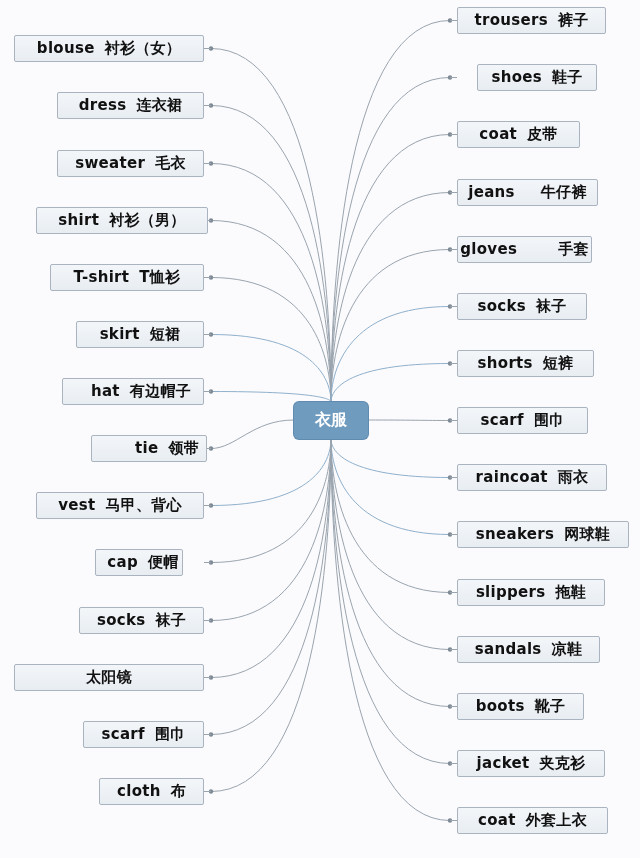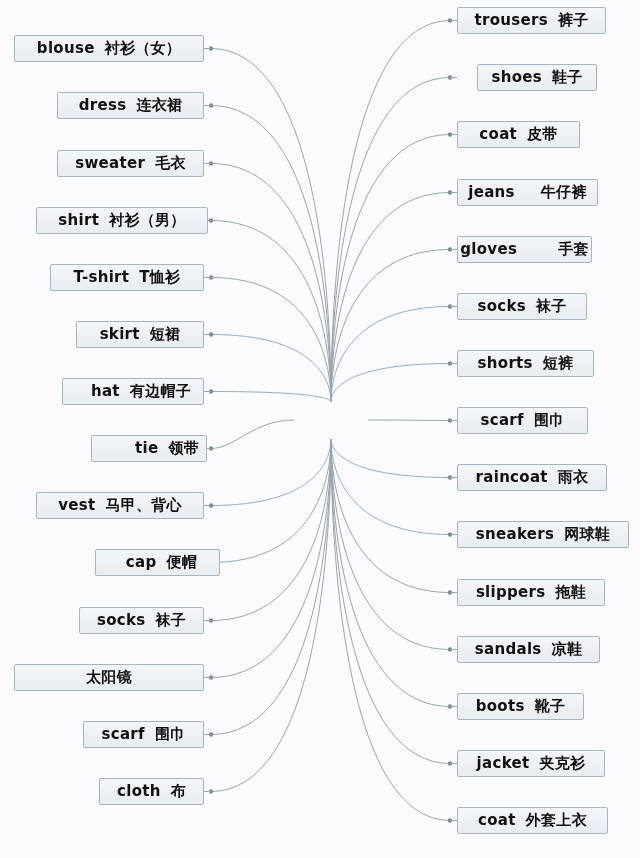--- a/index.html
+++ b/index.html
@@ -167,21 +167,21 @@
         <span class="zh">有边帽子</span>
       </div>
       <div class="node" style="left: 91px; top: 435px; width: 116px; padding-left: 36px;">
         <span class="en">tie</span>
         <span class="zh">领带</span>
       </div>
       <div class="node" style="left: 36px; top: 492px; width: 168px;">
         <span class="en">vest</span>
         <span class="zh">马甲、背心</span>
       </div>
-      <div class="node" style="left: 95px; top: 549px; width: 125px; padding-left: 8px;">
+      <div class="node" style="left: 95px; top: 549px; width: 88px; padding-left: 8px;">
         <span class="en">cap</span>
         <span class="zh">便帽</span>
       </div>
       <div class="node" style="left: 79px; top: 607px; width: 125px;">
         <span class="en">socks</span>
         <span class="zh">袜子</span>
       </div>
       <div class="node" style="left: 14px; top: 664px; width: 190px;">
         <span class="zh">太阳镜</span>
       </div>
@@ -250,13 +250,16 @@
       <div class="node" style="left: 457px; top: 750px; width: 148px;">
         <span class="en">jacket</span>
         <span class="zh">夹克衫</span>
       </div>
       <div class="node" style="left: 457px; top: 807px; width: 151px;">
         <span class="en">coat</span>
         <span class="zh">外套上衣</span>
       </div>
     </div>
 
+  <div class="center">
+    <span>衣服</span>
+  </div>
 </div>
 
 </body></html>

